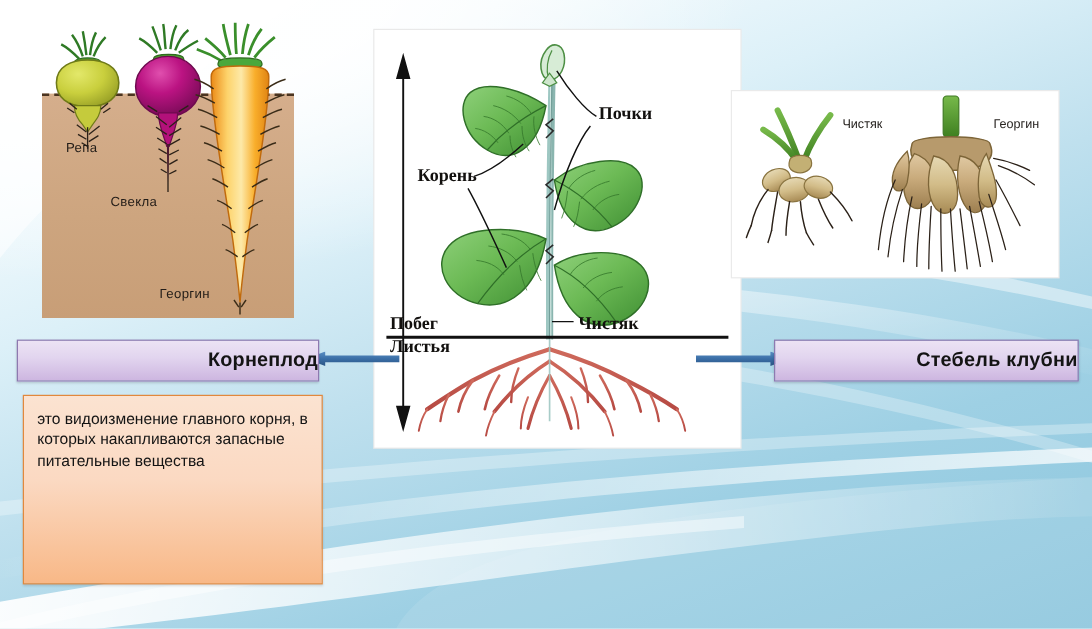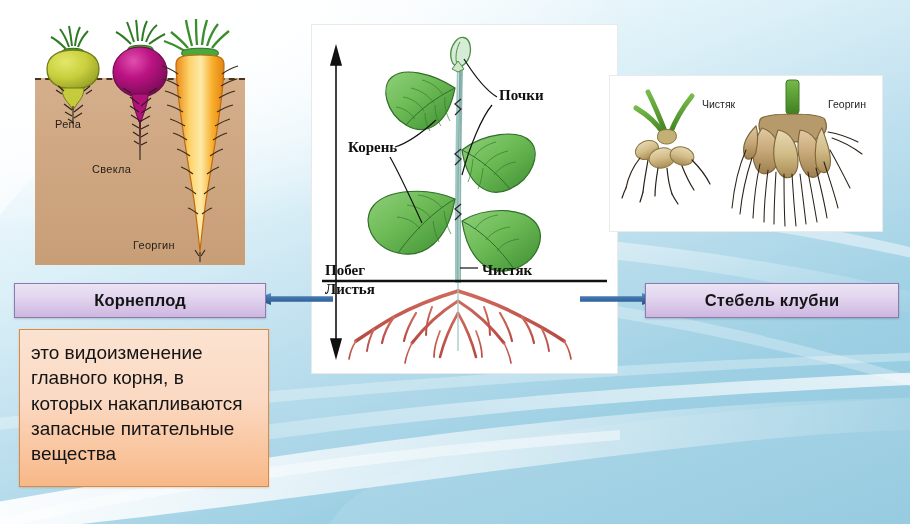--- a/index.html
+++ b/index.html
@@ -48,38 +48,38 @@
   .tuber-label{position:absolute;font-family:"Liberation Sans",sans-serif;
        font-size:10.5px;color:#272320;}
   #lbl-chistyak{left:92px;top:22px;}
   #lbl-georgin{left:218px;top:22px;}
 
   
   .head-box{
     position:absolute;height:33px;
     background:linear-gradient(180deg,#ece3f4 0%,#e2d5ef 42%,#cdb6e0 100%);
     border:1.3px solid #8e79b0;
-    display:flex;align-items:center;justify-content:center;
+    display:flex;align-items:center;justify-content:flex-end;
     box-shadow:0 1px 2px rgba(0,0,0,.18);
   }
   .head-box span{font-size:16.5px;font-weight:700;color:#141414;
     font-family:"Liberation Sans",sans-serif;letter-spacing:.2px;}
   #head-left{left:14px;top:283px;width:250px;}
   #head-right{left:645px;top:283px;width:252px;}
 
   
   .desc-box{
     position:absolute;
     background:linear-gradient(180deg,#fbe3d1 0%,#fbd9c2 45%,#f8b887 100%);
     border:1.4px solid #e2883c;
     box-sizing:border-box;
     padding:10px 9px 8px 11px;
     box-shadow:0 1px 2px rgba(0,0,0,.13);
   }
-  .desc-box p{margin:0;font-size:19px;line-height:1.33;color:#141414;
+  .desc-box p{margin:0;font-size:13px;line-height:1.33;color:#141414;
      font-family:"Liberation Sans",sans-serif;}
   #desc-left{left:19px;top:329px;width:250px;height:158px;}
   #desc-right{left:634px;top:329px;width:258px;height:158px;}
 
   
   .arrow{position:absolute;height:12px;}
   #arrow-left{left:255px;top:293px;width:78px;}
   #arrow-right{left:580px;top:293px;width:78px;}
 </style>
 </head>

